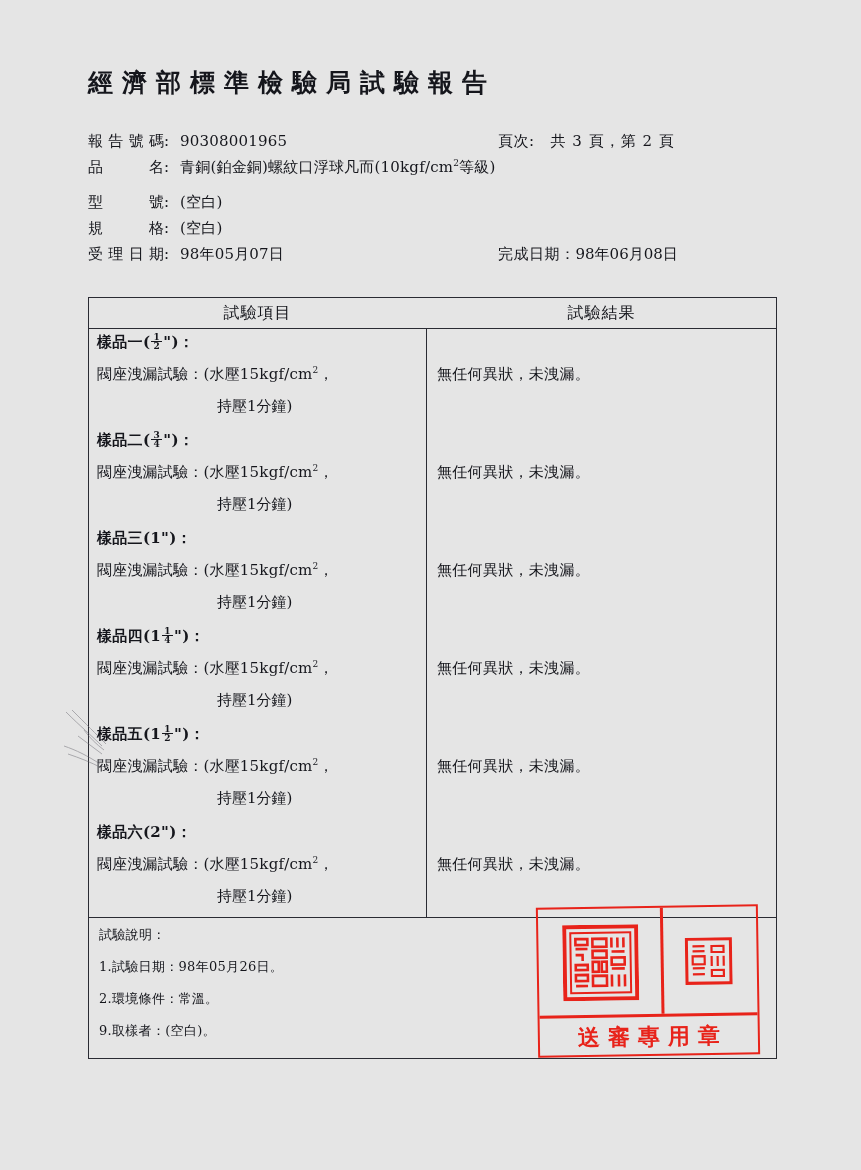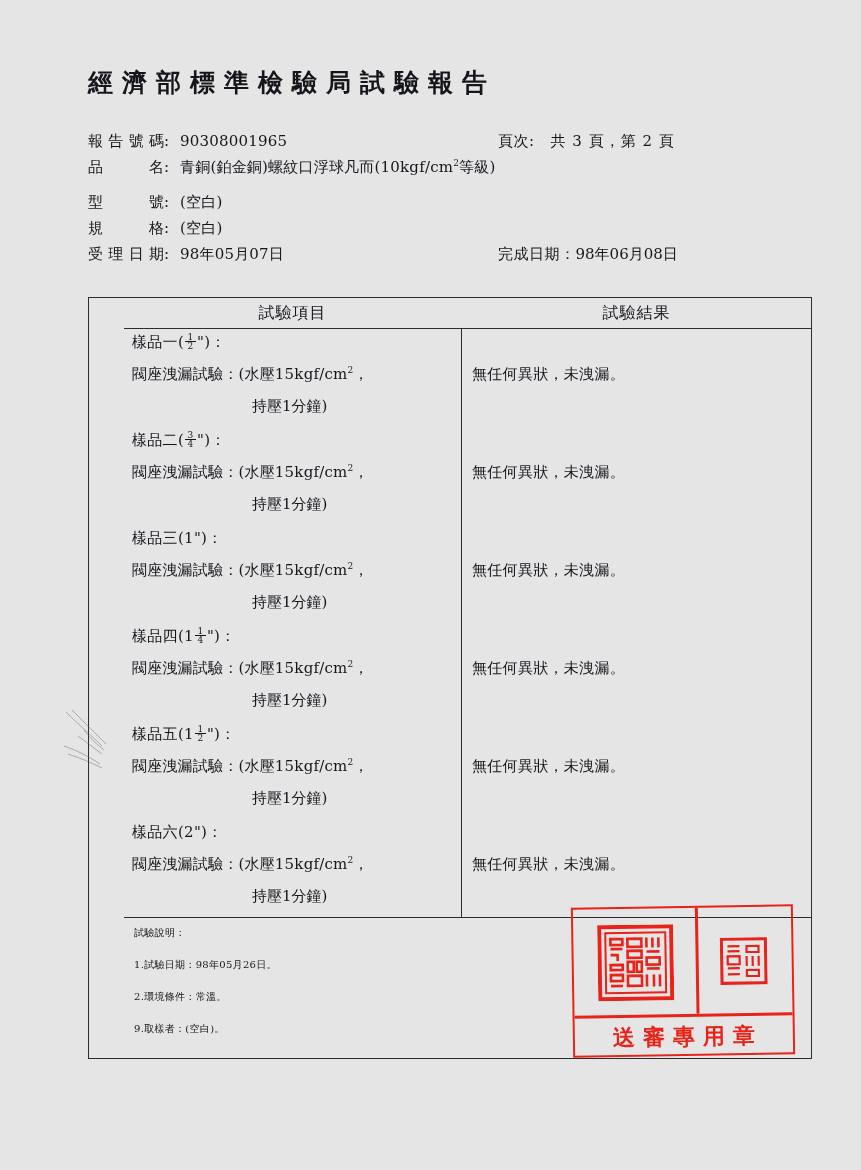--- a/index.html
+++ b/index.html
@@ -86,21 +86,20 @@
 
   
   .tbl {
     position: absolute;
     left: 88px;
     top: 297px;
     width: 687px;
     border: 1px solid #2a2b33;
     border-collapse: collapse;
     background: transparent;
-    padding-left: 35px;
   }
   .vline {
     position: absolute;
     top: 0;
     bottom: 0;
     left: 337px;
     width: 1px;
     background: #2a2b33;
   }
 
@@ -129,20 +128,21 @@
     position: relative;
     height: 98px;
   }
   .s-name {
     position: absolute;
     left: 8px;
     top: 4px;
     font-size: 15px;
     white-space: nowrap;
     letter-spacing: 0.3px;
+    font-weight: bold;
   }
   .s-test {
     position: absolute;
     left: 8px;
     top: 36px;
     font-size: 15px;
     white-space: nowrap;
     letter-spacing: 0.2px;
   }
   .s-hold {
@@ -192,21 +192,21 @@
 
   
   .notes {
     position: relative;
     height: 140px;
     border-top: 1px solid #2a2b33;
   }
   .note-line {
     position: absolute;
     left: 10px;
-    font-size: 10px;
+    font-size: 13px;
     white-space: nowrap;
     letter-spacing: 0.3px;
   }
   .note-0 { top: 8px; }
   .note-1 { top: 40px; }
   .note-2 { top: 72px; }
   .note-3 { top: 104px; }
 
   
   .stamp {

